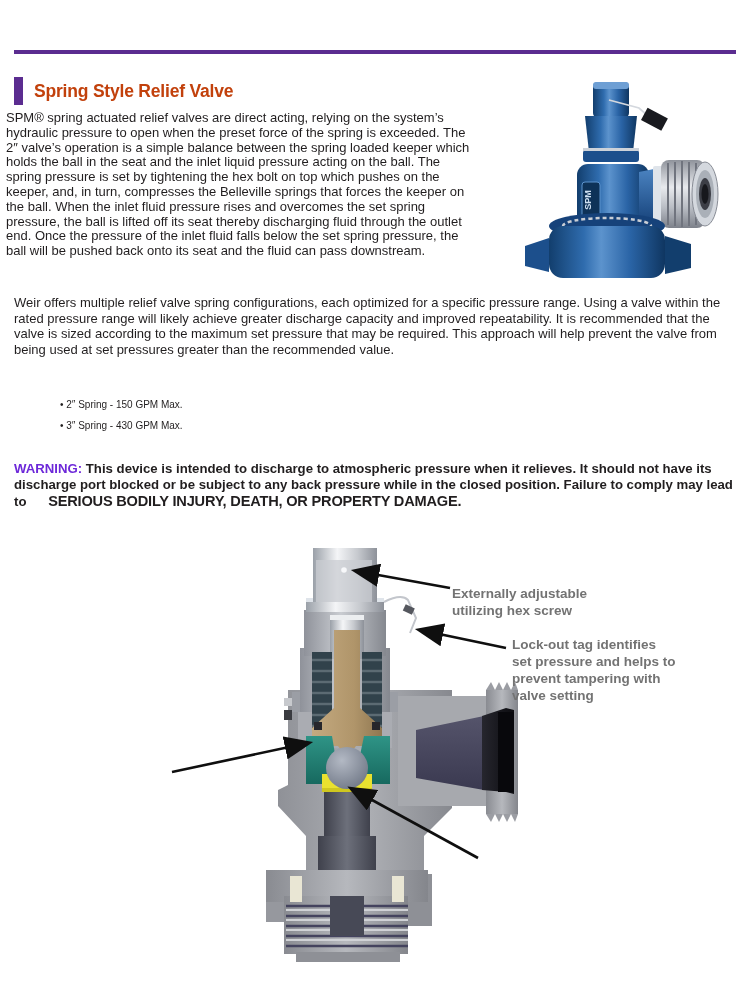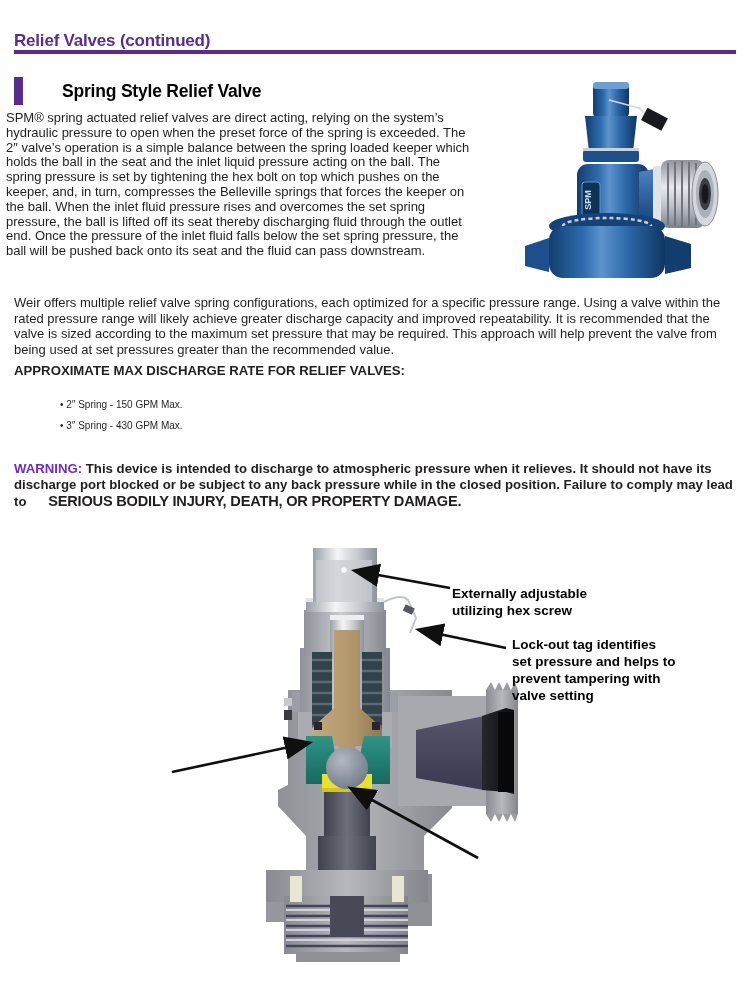--- a/index.html
+++ b/index.html
@@ -10,55 +10,54 @@
   }
   .abs { position:absolute; }
 
   
   .doc-title { left:14px; top:20px; font-size:17px; font-weight:bold; color:#5b2c90; letter-spacing:-0.2px; }
   .doc-rule  { left:14px; top:50px; width:722px; height:4px; background:#5b2c90; }
 
   
   .sec-head { left:14px; top:77px; display:flex; align-items:center; }
   .sec-bar  { width:9px; height:28px; background:#5b2c90; margin-right:11px; }
-  .sec-title{ font-size:17.5px; font-weight:bold; color:#000000; letter-spacing:-0.2px;margin-left:28px; }
+  .sec-title{ font-size:17.5px; font-weight:bold; color:#c2410c; letter-spacing:-0.2px; }
 
   
   p { margin:0; }
   .p-intro { left:6px; top:111px; width:464px; font-size:13px; line-height:14.8px; }
   .p-weir  { left:14px; top:295px; width:726px; font-size:13px; line-height:15.7px; }
   .h-discharge { left:14px; top:363px; font-size:13.2px; font-weight:bold; }
   .bullets { left:44px; top:382px; list-style:none; margin:16px; padding:0; font-size:10px; }
   .bullets li { margin-bottom:7px; line-height:14px; }
   .bullets li::before { content:"• "; }
   .p-note { left:14px; top:422px; width:726px; font-size:13px; line-height:15.7px; }
   .p-warning { left:14px; top:461px; width:728px; font-size:13.2px; line-height:16px; font-weight:bold; }
   .warn-label { color:#6d28d9; }
   .warn-caps  { font-size:14.6px; letter-spacing:-0.2px;margin-left:18px; }
 
   
   .photo { left:497px; top:76px; width:224px; height:208px; }
 
   
   .diagram { left:0; top:540px; width:750px; height:460px; }
   .callout {
-    position:absolute; color:#000000; font-size:13.5px; font-weight:bold;
+    position:absolute; color:#737373; font-size:13.5px; font-weight:bold;
     line-height:17px; white-space:pre-line;
   }
   .co-hex     { left:452px; top:45px; }
   .co-lockout { left:512px; top:96px; }
   .co-keeper  { left:13px;  top:220px; }
   .co-seat    { left:486px; top:316px; }
 </style>
 </head>
 <body>
 
 <div class="page">
 
-  <h1 class="abs doc-title">Relief Valves (continued)</h1>
   <div class="abs doc-rule"></div>
 
   <div class="abs sec-head">
     <span class="sec-bar"></span>
     <span class="sec-title">Spring Style Relief Valve</span>
   </div>
 
   <svg class="abs photo" viewBox="0 0 224 208">
     <defs>
       <linearGradient id="gBlueH" x1="0" y1="0" x2="1" y2="0">
@@ -111,21 +110,20 @@
     <ellipse cx="110" cy="150" rx="58" ry="13" fill="#16427a"></ellipse>
     <ellipse cx="110" cy="150" rx="44" ry="8" fill="none" stroke="#c9ced5" stroke-width="2.5" stroke-dasharray="4,3"></ellipse>
     <path d="M52,162 L28,170 L28,190 L52,196 Z" fill="#1c4f8c"></path>
     <path d="M168,160 L194,168 L194,192 L168,198 Z" fill="#123e6d"></path>
     <rect x="52" y="150" width="116" height="52" rx="14" fill="url(#gBlueH)"></rect>
   </svg>
 
   <p class="abs p-intro">SPM® spring actuated relief valves are direct acting, relying on the system’s hydraulic pressure to open when the preset force of the spring is exceeded. The 2″ valve’s operation is a simple balance between the spring loaded keeper which holds the ball in the seat and the inlet liquid pressure acting on the ball. The spring pressure is set by tightening the hex bolt on top which pushes on the keeper, and, in turn, compresses the Belleville springs that forces the keeper on the ball. When the inlet fluid pressure rises and overcomes the set spring pressure, the ball is lifted off its seat thereby discharging fluid through the outlet end. Once the pressure of the inlet fluid falls below the set spring pressure, the ball will be pushed back onto its seat and the fluid can pass downstream.</p>
   <p class="abs p-weir">Weir offers multiple relief valve spring configurations, each optimized for a specific pressure range. Using a valve within the rated pressure range will likely achieve greater discharge capacity and improved repeatability. It is recommended that the valve is sized according to the maximum set pressure that may be required. This approach will help prevent the valve from being used at set pressures greater than the recommended value.</p>
 
-  <h3 class="abs h-discharge" style="margin:0;">APPROXIMATE MAX DISCHARGE RATE FOR RELIEF VALVES:</h3>
   <ul class="abs bullets">
     <li>2″ Spring - 150 GPM Max.</li>
     <li>3″ Spring - 430 GPM Max.</li>
   </ul>
 
 
   <p class="abs p-warning">
     <span class="warn-label">WARNING:</span>
     <span>This device is intended to discharge to atmospheric pressure when it relieves. It should not have its discharge port blocked or be subject to any back pressure while in the closed position. Failure to comply may lead to</span>
     <span class="warn-caps">SERIOUS BODILY INJURY, DEATH, OR PROPERTY DAMAGE.</span>

